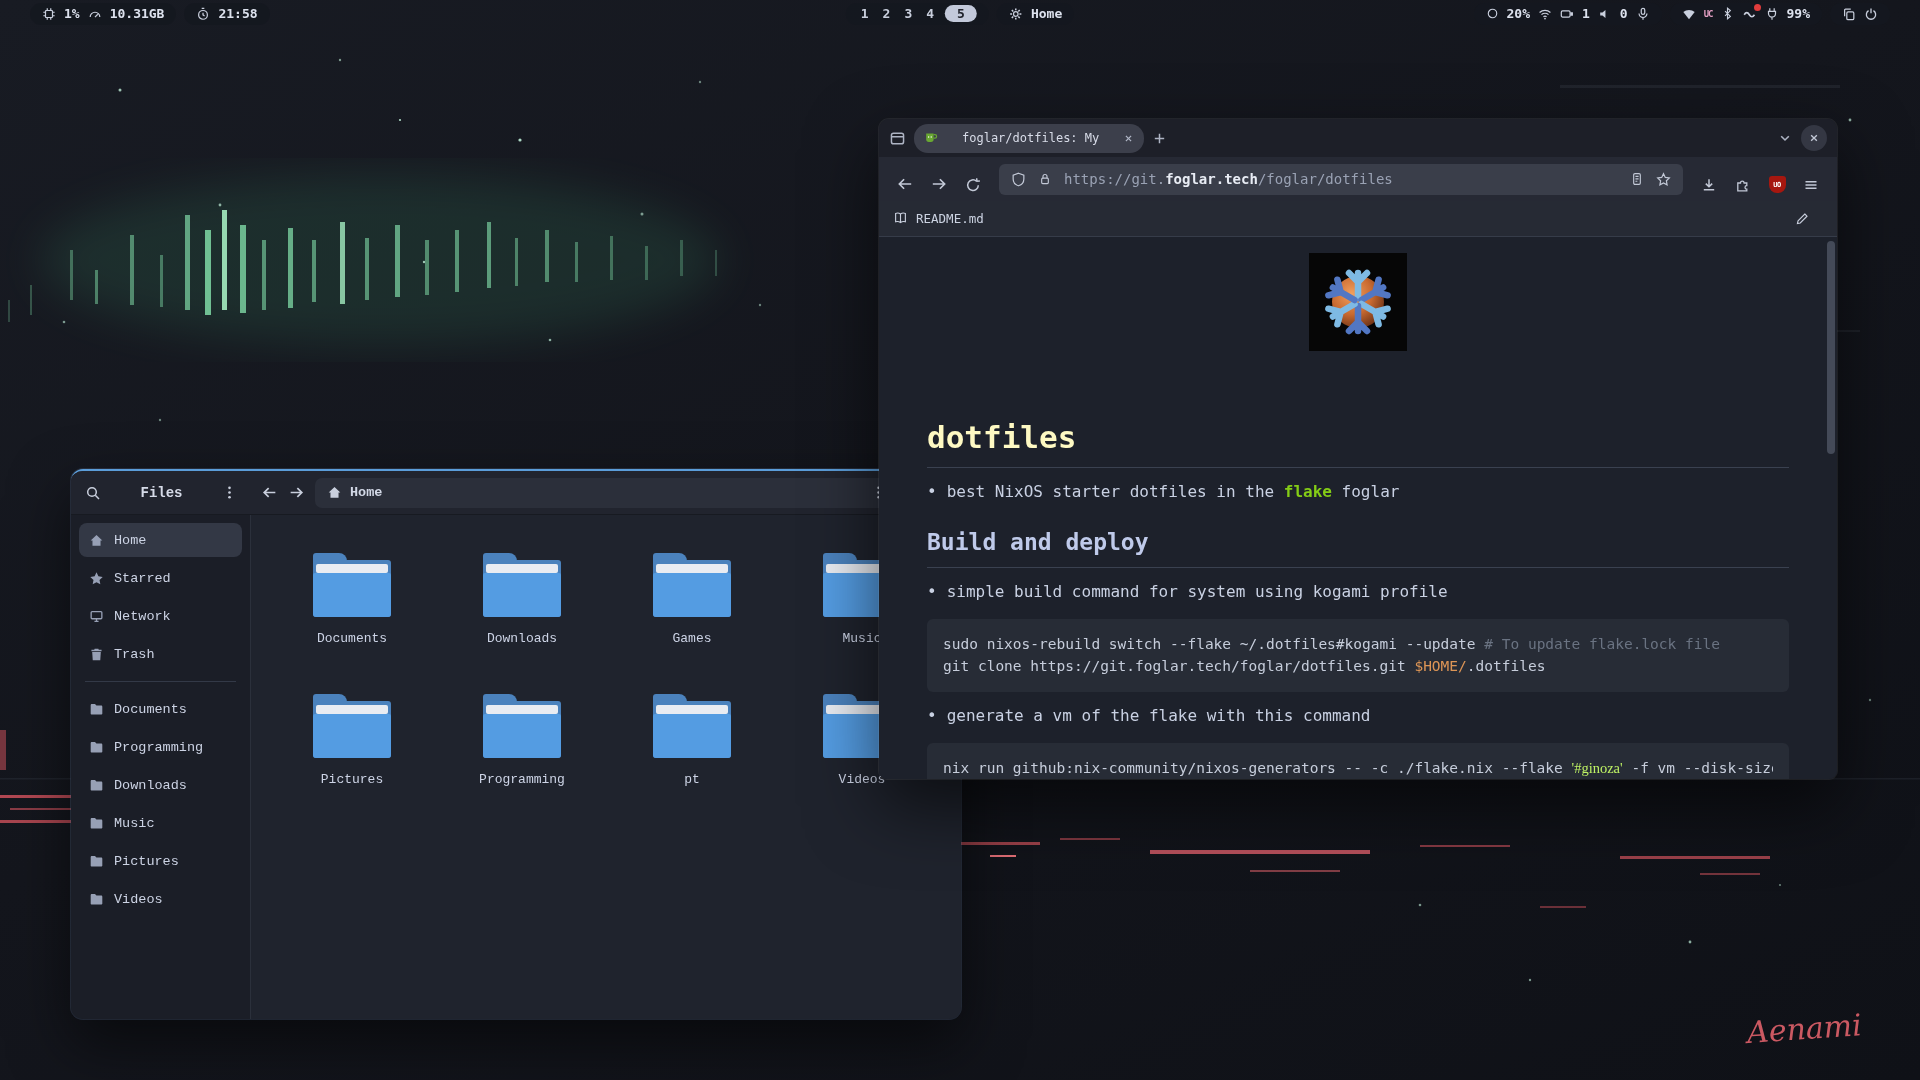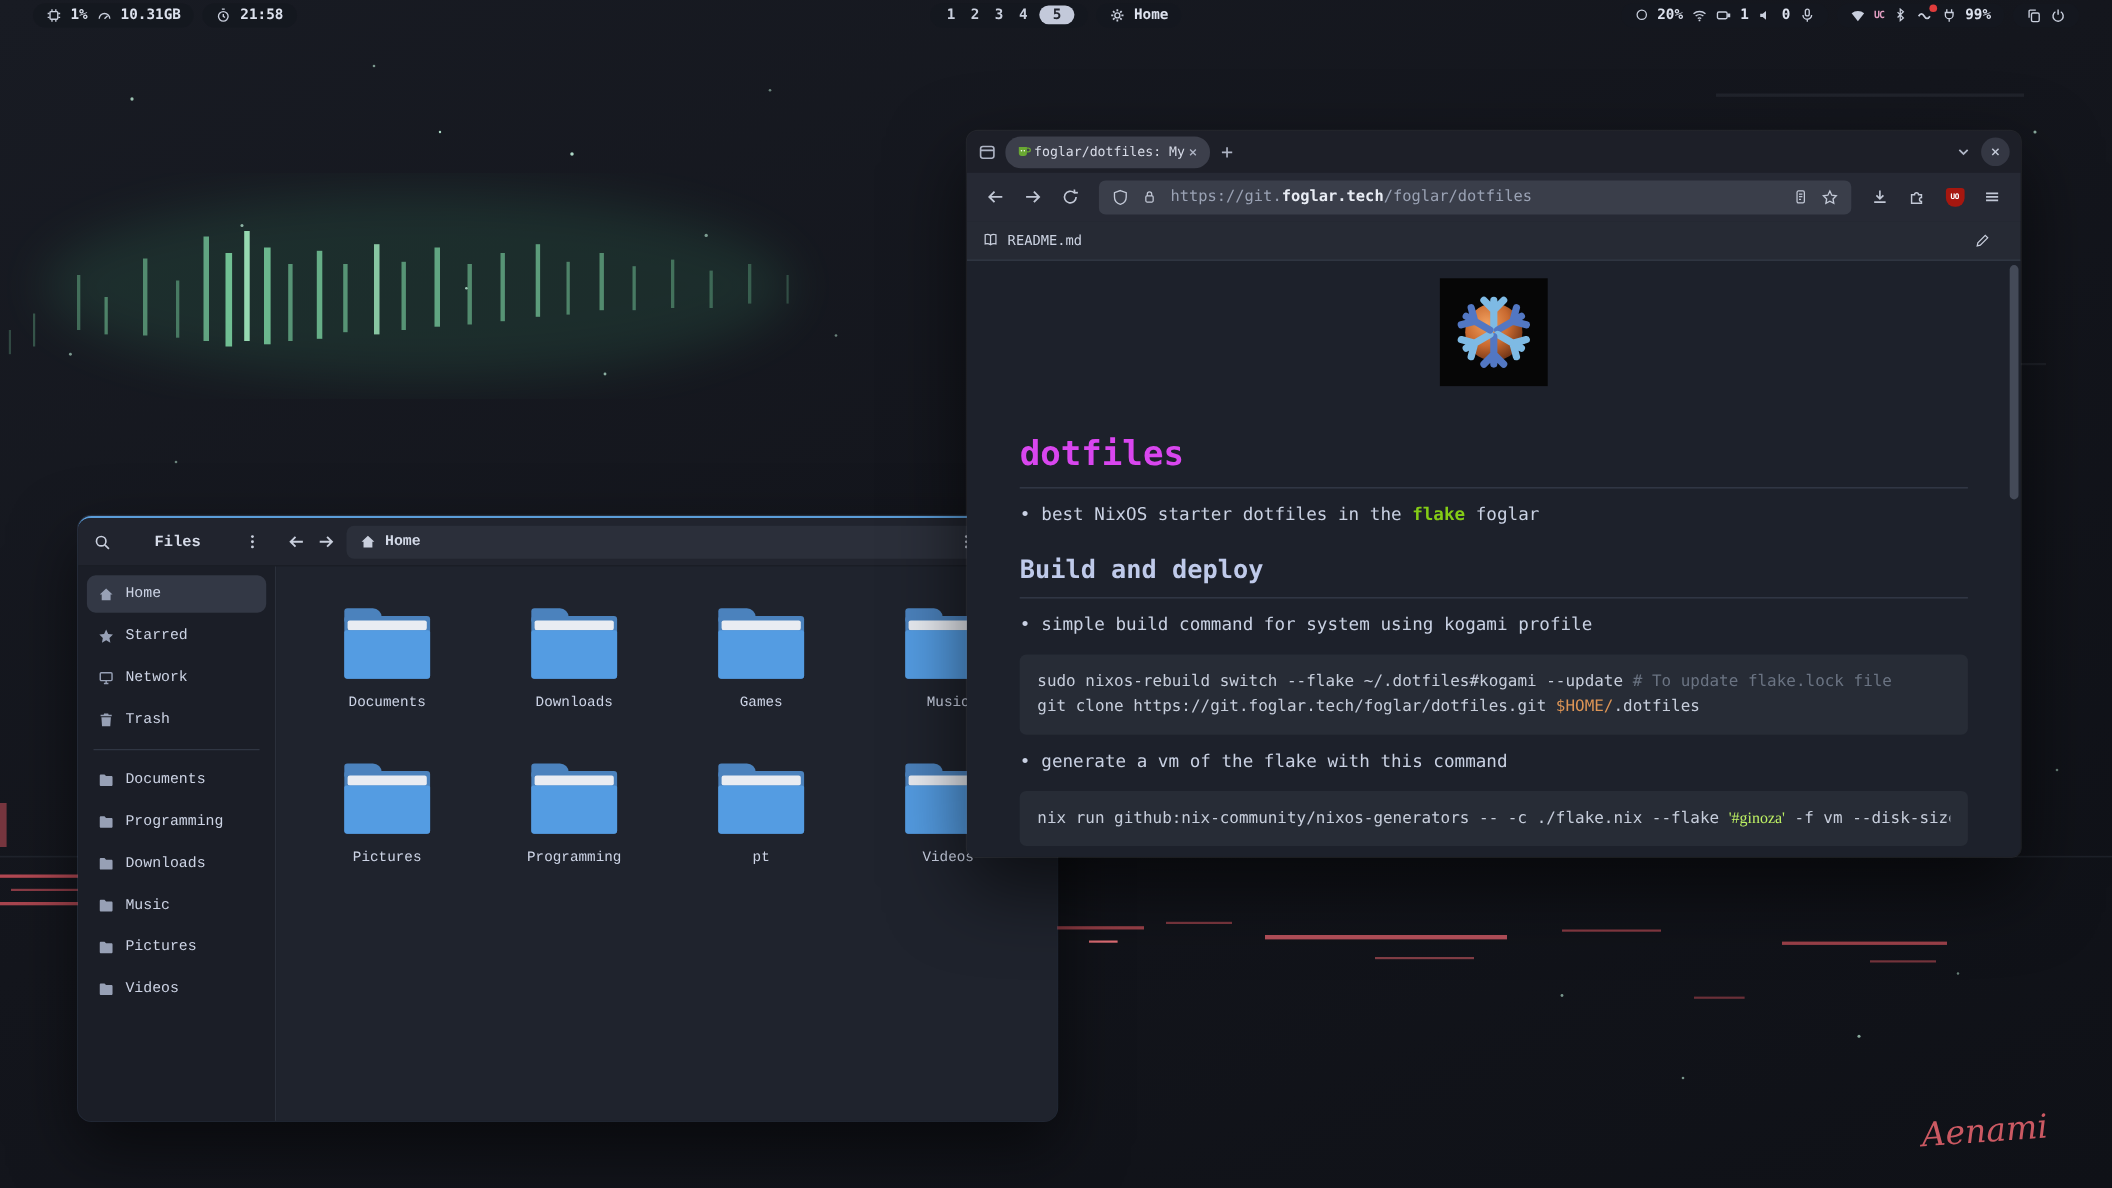--- a/index.html
+++ b/index.html
@@ -54,41 +54,41 @@
   .f-back{top:7px;left:0;width:78px;height:57px;background:#4b82bd;border-radius:3px;}
   .f-strip{top:11px;left:3px;width:72px;height:9px;background:#e9ecf2;border-radius:2px;z-index:2;}
   .f-front{top:20px;left:0;width:78px;height:44px;background:#549ce2;border-radius:2px 2px 3px 3px;z-index:3;}
 
   
   .win-browser{position:absolute;left:879px;top:119px;width:958px;height:660px;z-index:20;
     background:#1d1f28;border-radius:10px 10px 8px 8px;overflow:hidden;
     box-shadow:0 0 0 1px rgba(255,255,255,.07),0 28px 70px rgba(0,0,0,.6);
     display:flex;flex-direction:column;}
   .b-tabbar{height:38px;flex:none;display:flex;align-items:center;padding:0 10px;gap:8px;background:#1d1f28;}
-  .tab{display:flex;align-items:center;gap:2px;background:#3c3f4b;border-radius:14px;height:29px;padding:0 10px;max-width:230px;}
+  .tab{display:flex;align-items:center;gap:24px;background:#3c3f4b;border-radius:14px;height:29px;padding:0 10px;max-width:230px;}
   .tab-title{font-size:12px;color:#d8dce8;white-space:nowrap;overflow:hidden;}
   .tab .ic{color:#aeb4c4;}
   .tb-spacer{flex:1;}
   .circle-btn{width:26px;height:26px;border-radius:50%;background:#343743;display:inline-flex;align-items:center;justify-content:center;color:#c2c8d6;}
   .b-toolbar{height:44px;flex:none;display:flex;align-items:center;gap:6px;padding:0 12px;background:#262934;}
-  .b-toolbar .ic{width:28px;height:28px;border-radius:5px;color:#c2c8d6;}
+  .b-toolbar .ic{width:28px;height:28px;border-radius:5px;color:#c2c8d6;align-items:flex-end;}
   .urlbar{flex:1;display:flex;align-items:center;gap:12px;background:#3a3e4a;border-radius:6px;height:31px;padding:0 12px;margin:0 6px;}
   .urlbar .ic{width:auto;height:auto;}
   .urltext{flex:1;font-size:14px;color:#9aa2b4;white-space:nowrap;overflow:hidden;}
   .urltext b{color:#e8ecf4;font-weight:bold;}
   .ublock{width:17px;height:17px;background:#a6170f;border-radius:3px 3px 8px 8px;display:flex;align-items:center;justify-content:center;
     font-size:7px;font-weight:bold;color:#fff;letter-spacing:-.5px;}
   .b-content{flex:1;position:relative;background:#1d212b;overflow:hidden;}
   .readme-bar{height:36px;display:flex;align-items:center;gap:8px;padding:0 14px;background:#262a34;border-bottom:1px solid #363c49;font-size:12.5px;color:#ccd3e2;}
   .readme-bar .edit{margin-left:auto;margin-right:14px;}
   .scrollbar{position:absolute;top:40px;right:2px;width:8px;bottom:6px;z-index:5;}
   .scroll-thumb{position:absolute;top:0;left:0;width:8px;height:40%;background:#444a58;border-radius:4px;}
   .readme-body{padding:0 48px;}
   .logo{width:98px;height:98px;margin:16px auto 0;background:#060606;display:flex;align-items:center;justify-content:center;}
-  .md-h1{margin-top:44px;font-size:31px;font-weight:bold;color:#d946ef;}
+  .md-h1{margin-top:68px;font-size:31px;font-weight:bold;color:#fef9c3;}
   .md-h2{margin-top:28px;font-size:23px;font-weight:bold;color:#bfcaea;}
   .md-hr{height:1px;background:#3a4150;margin:12px 0 4px;}
   .bullet{display:flex;gap:10px;margin-top:14px;font-size:16px;color:#c9d1e3;}
   .bullet .dot{color:#c9d1e3;}
   .bullet b{color:#84cc16;}
   .codeblock{margin-top:18px;background:#272c36;border-radius:6px;padding:14px 16px;font-size:14.5px;line-height:1.55;color:#c6cddb;}
   .codeline{white-space:pre;overflow:hidden;}
   .tok-orange{color:#dd9556;}
   .tok-comment{color:#6a7382;}
   .tok-green{color:#bef264;font-family:Liberation Serif, serif;}

